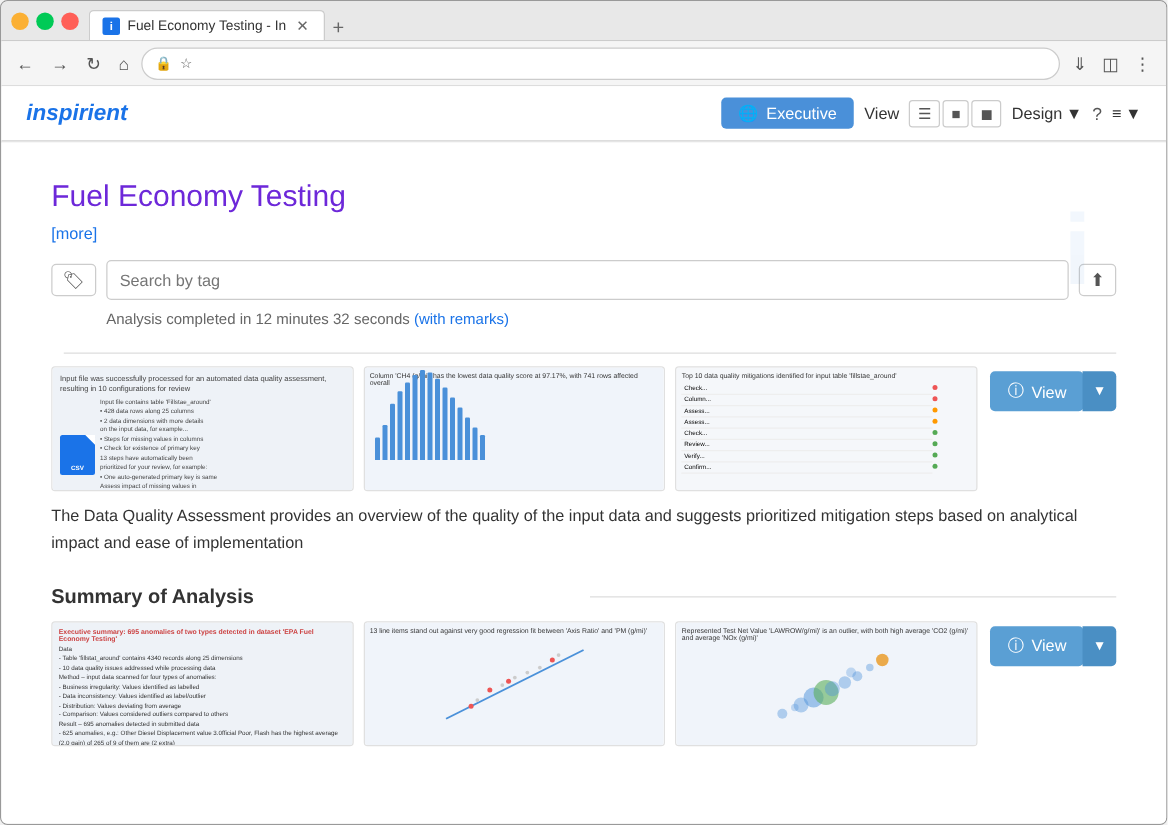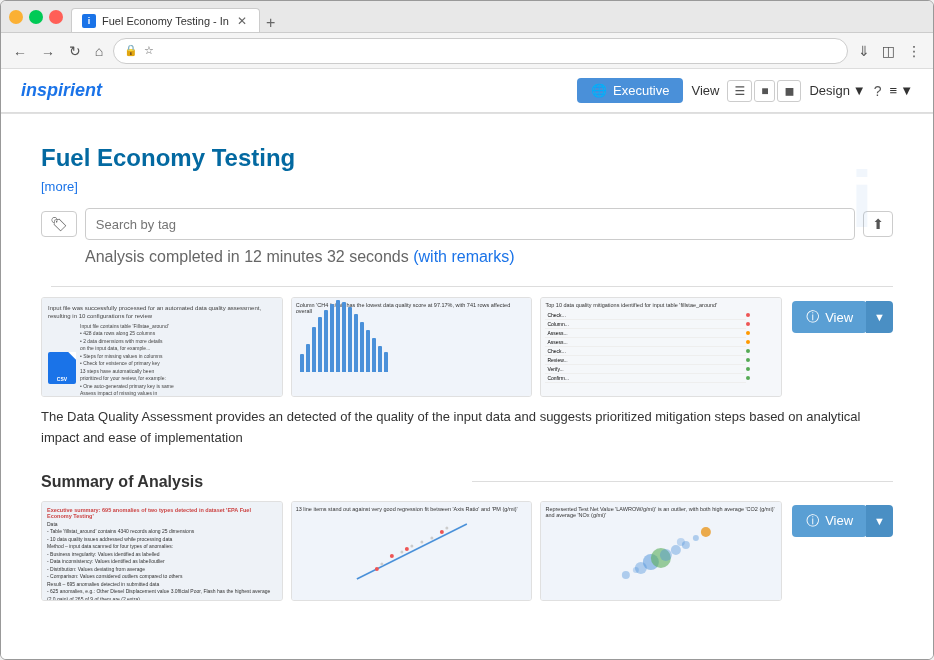--- a/index.html
+++ b/index.html
@@ -40,30 +40,30 @@
     .design-btn { background: none; border: none; cursor: pointer; font-size: 13px; color: #333; display: flex; align-items: center; gap: 3px; }
     .help-btn { background: none; border: none; cursor: pointer; font-size: 14px; color: #555; }
     .menu-btn { background: none; border: none; cursor: pointer; font-size: 13px; color: #333; display: flex; align-items: center; gap: 3px; }
 
     
     .main-content { background: #fff; flex: 1; overflow-y: auto; padding: 20px 40px 20px 40px; position: relative; }
 
     
     .watermark { position: absolute; top: 40px; right: 60px; opacity: 0.07; font-size: 80px; color: #4a90d9; font-weight: bold; pointer-events: none; }
 
-    .page-title { font-size: 24px; font-weight: bold; color: #0369a1; margin-bottom: 6px; margin-top: 10px; }
+    .page-title { font-size: 24px; font-weight: normal; color: #6d28d9; margin-bottom: 6px; margin-top: 10px; }
     .more-link { color: #1a73e8; font-size: 13px; text-decoration: none; display: inline-block; margin-bottom: 14px; }
 
     
     .search-row { display: flex; align-items: center; gap: 8px; margin-bottom: 8px; }
     .tag-icon-btn { background: none; border: 1px solid #ccc; border-radius: 4px; padding: 4px 8px; cursor: pointer; font-size: 14px; color: #555; }
     .search-input { flex: 1; height: 32px; border: 1px solid #ccc; border-radius: 4px; padding: 0 10px; font-size: 13px; color: #999; background: #fff; }
     .upload-btn { background: none; border: 1px solid #ccc; border-radius: 4px; padding: 4px 8px; cursor: pointer; font-size: 14px; color: #555; }
 
-    .analysis-time { font-size: 16px; color: #666; margin-bottom: 20px; padding-left: 44px; }
+    .analysis-time { font-size: 12px; color: #666; margin-bottom: 20px; padding-left: 44px; }
     .remarks-link { color: #1a73e8; text-decoration: none; }
 
     
     .section { margin-bottom: 24px; }
     .section-header { display: flex; align-items: center; margin-bottom: 10px; }
     .section-title { font-size: 16px; font-weight: bold; color: #333; flex: 1; }
     .section-divider { height: 1px; background: #ddd; flex: 1; margin-left: 10px; }
 
     
     .thumbnails-row { display: flex; gap: 8px; align-items: flex-start; margin-bottom: 10px; }
@@ -256,21 +256,21 @@
         <div class="view-btn-wrapper" style="min-width:80px;">
           <div style="display:flex;">
             <button class="view-btn">
               <span>ⓘ</span>
               <span>View</span>
             </button>
             <button class="view-btn-arrow">▼</button>
           </div>
         </div>
       </div>
-      <p class="section-desc">The Data Quality Assessment provides an detected of the quality of the input data and suggests prioritized mitigation steps based on analytical impact and ease of implementation</p>
+      <p class="section-desc">The Data Quality Assessment provides an overview of the quality of the input data and suggests prioritized mitigation steps based on analytical impact and ease of implementation</p>
     </div>
 
     
     <div class="section">
       <div class="section-header">
         <span class="section-title">Summary of Analysis</span>
         <div class="section-divider"></div>
       </div>
       <div style="display:flex; gap:10px; align-items:flex-start;">
         <div class="thumbnails-row" style="flex:1;">

